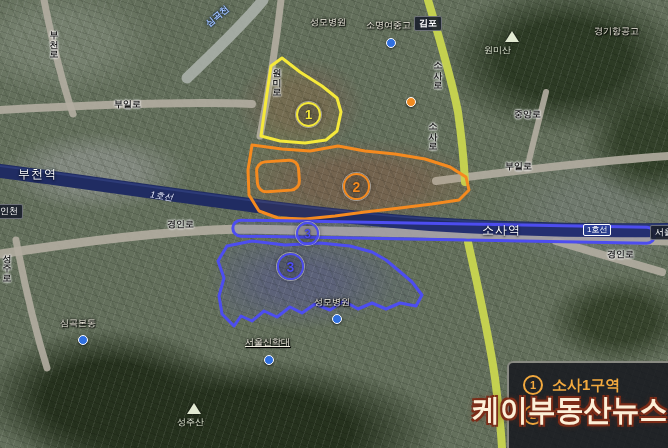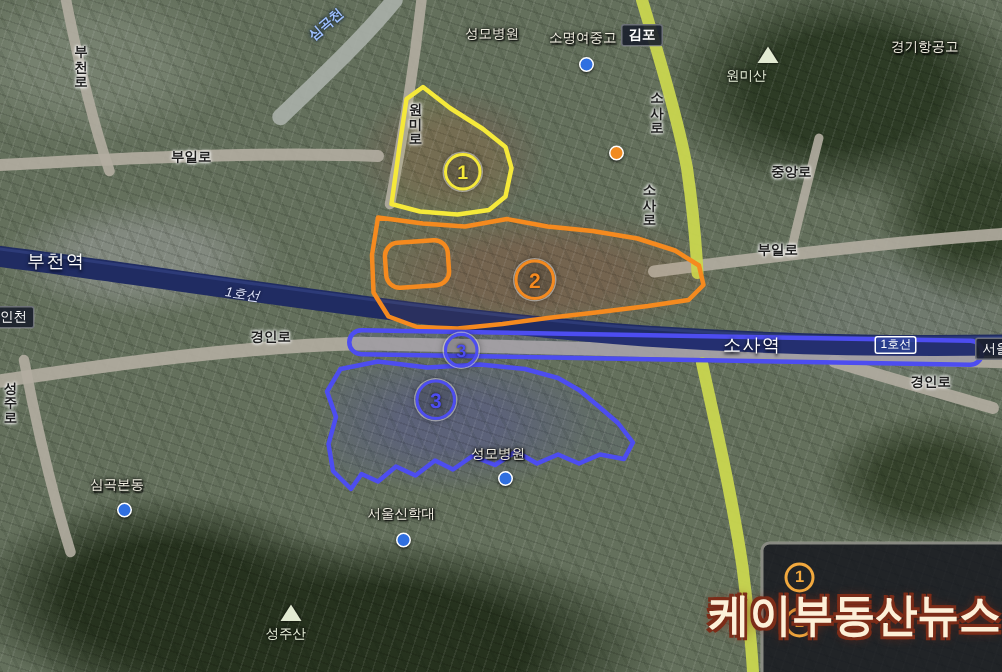--- a/index.html
+++ b/index.html
@@ -131,36 +131,37 @@
       <div class="lbl road-label" style="left: 514px; top: 110px;">중앙로</div>
       <div class="lbl stream-label" style="left: 204px; top: 12px; transform: rotate(-40deg);">심곡천</div>
       <div class="lbl mountain-label" style="left: 484px; top: 46px;">원미산</div>
       <div class="tri" style="left: 505px; top: 31px;"></div>
       <div class="lbl mountain-label" style="left: 177px; top: 418px;">성주산</div>
       <div class="tri" style="left: 187px; top: 403px;"></div>
       <div class="lbl poi-label" style="left: 310px; top: 18px;">성모병원</div>
       <div class="lbl poi-label" style="left: 366px; top: 21px;">소명여중고</div>
       <div class="lbl poi-label" style="left: 594px; top: 27px;">경기항공고</div>
       <div class="lbl poi-label" style="left: 314px; top: 298px;">성모병원</div>
-      <div class="lbl poi-label" style="left: 245px; top: 338px;">서울신학대</div>
+      <div class="lbl poi-label" style="left: 245px; top: 338px; text-decoration: underline;">서울신학대</div>
       <div class="lbl poi-label" style="left: 60px; top: 319px;">심곡본동</div>
       <div class="dot dot-blue" style="left: 386px; top: 38px;"></div>
       <div class="dot dot-blue" style="left: 332px; top: 314px;"></div>
       <div class="dot dot-blue" style="left: 264px; top: 355px;"></div>
       <div class="dot dot-blue" style="left: 78px; top: 335px;"></div>
       <div class="dot dot-orange" style="left: 406px; top: 97px;"></div>
       <div class="badge" style="left: 296px; top: 102px; width: 21px; height: 21px; border: 2.5px solid rgb(245, 233, 58); color: rgb(245, 233, 58); font-size: 13px;">1</div>
       <div class="badge" style="left: 343px; top: 173px; width: 23px; height: 23px; border: 2.5px solid rgb(245, 138, 31); color: rgb(245, 138, 31); font-size: 14px;">2</div>
       <div class="badge" style="left: 296px; top: 222px; width: 19px; height: 19px; border: 2.5px solid rgb(77, 77, 240); color: rgb(77, 77, 240); font-size: 12px;">3</div>
       <div class="badge" style="left: 277px; top: 253px; width: 23px; height: 23px; border: 2.5px solid rgb(77, 77, 240); color: rgb(77, 77, 240); font-size: 14px;">3</div>
     </div>
 
   <div class="legend" id="legend-box">
       <div class="legend-row">
         <span class="legend-num">1</span>
+        <span>소사1구역</span>
       </div>
       <div class="legend-row">
         <span class="legend-num">2</span>
       </div>
     </div>
 
   <div class="watermark">케이부동산뉴스</div>
 </div>
 
 </body></html>

